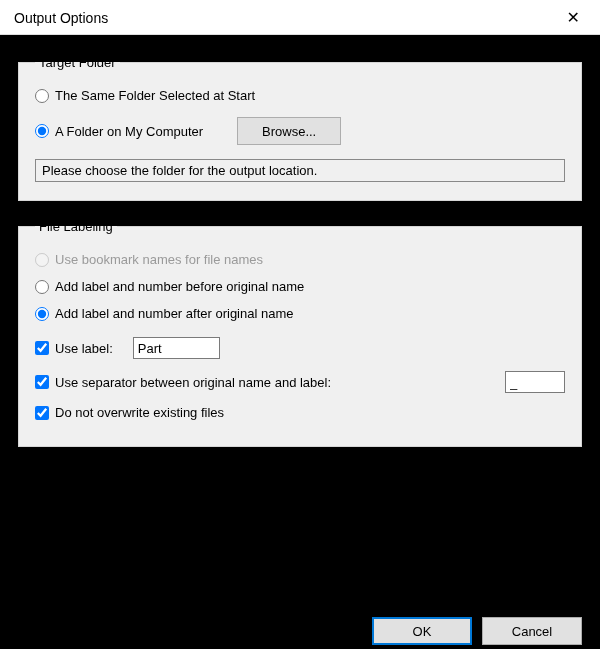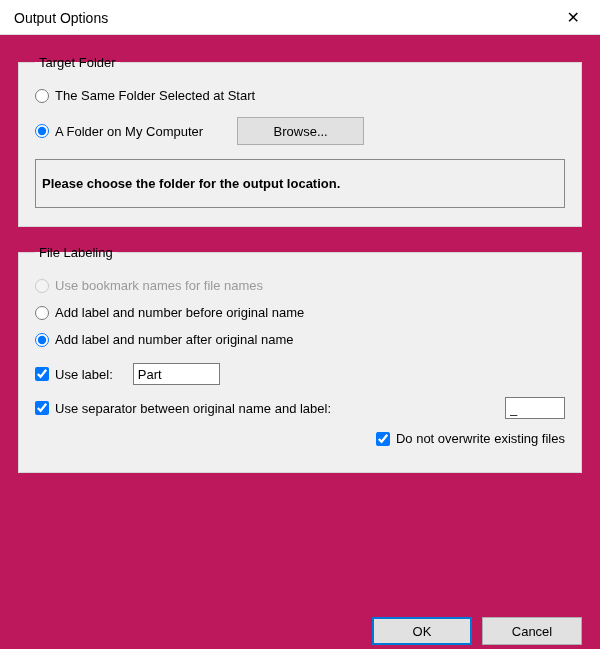--- a/index.html
+++ b/index.html
@@ -23,21 +23,21 @@
   .titlebar-title { font-size: 14px; }
   .close-x {
     font-size: 16px;
     font-family: Arial, sans-serif;
     font-weight: 300;
     padding: 2px 8px;
     line-height: 1;
   }
   .dialog-body {
     padding: 6px 14px 14px 14px;
-    background: #be185d;
+    background: #000000;
     height: calc(100% - 36px);
     border-top: 1px solid #ddd;
     position: relative;
   }
   fieldset {
     border: 1px solid #d6d6d6;
     margin: 14px 4px 6px 4px;
     padding: 12px 16px 18px 16px;
     background: #f0f0f0;
   }
@@ -56,35 +56,34 @@
     align-items: center;
     gap: 6px;
   }
   .radio input[type=radio], .check input[type=checkbox] {
     width: 14px; height: 14px;
     margin: 0;
   }
   .disabled-text { color: #9a9a9a; text-align: center; }
   .browse-btn {
     margin-left: 34px;
-    width: 127px;
+    width: 104px;
     height: 28px;
     background: #e1e1e1;
     border: 1px solid #adadad;
     font-size: 13px;
     font-family: inherit;
   }
   .folder-display {
     margin-top: 14px;
     border: 1px solid #888;
     background: #f0f0f0;
-    padding: 16px 6px;
+    padding: 3px 6px;
     font-size: 13px;
     width: 100%;
-    font-weight: bold;
   }
   .filename-heading {
     margin: 6px 0 8px 0;
   }
   .indent { margin-left: 22px; }
   .label-input {
     width: 87px;
     height: 22px;
     border: 1px solid #7a7a7a;
     background: #fff;
@@ -189,21 +188,21 @@
     </div>
 
     <div class="row" style="margin-top:12px;">
       <label class="check">
         <input type="checkbox" checked="" style="">
         <span>Use separator between original name and label:</span>
       </label>
       <input class="sep-input" type="text" value="_" style="">
     </div>
 
-    <div class="row" style="margin-top:12px;justify-content:flex-end;">
+    <div class="row" style="margin-top:12px;">
       <label class="check">
         <input type="checkbox" checked="" style="">
         <span>Do not overwrite existing files</span>
       </label>
     </div>
   </fieldset>
 
   <div class="footer">
     <button class="btn btn-primary">OK</button>
     <button class="btn">Cancel</button>

